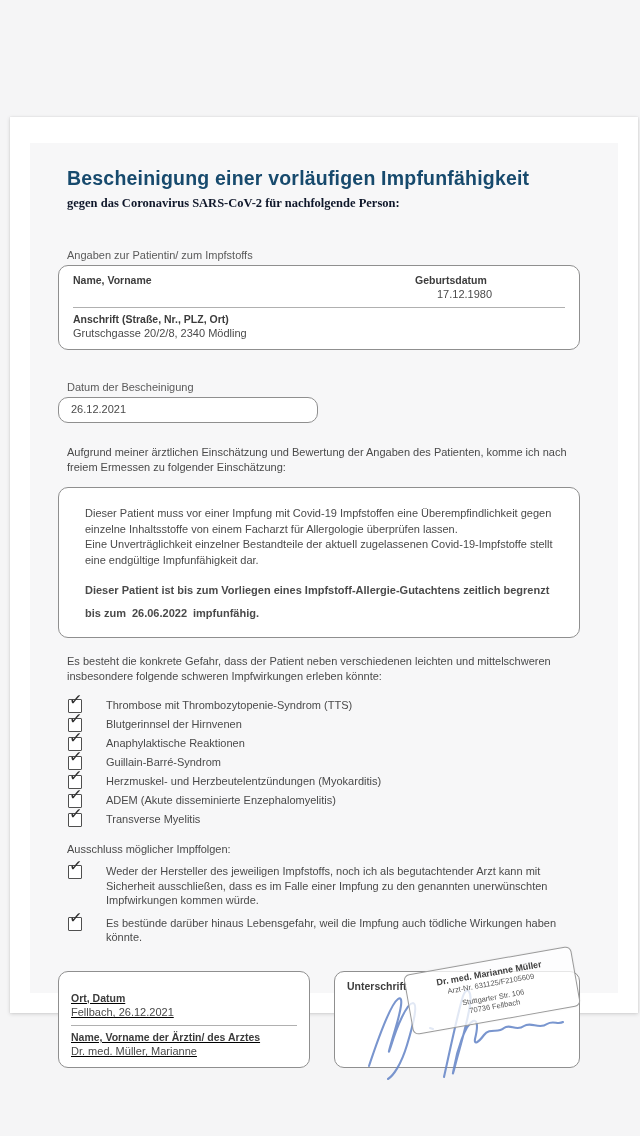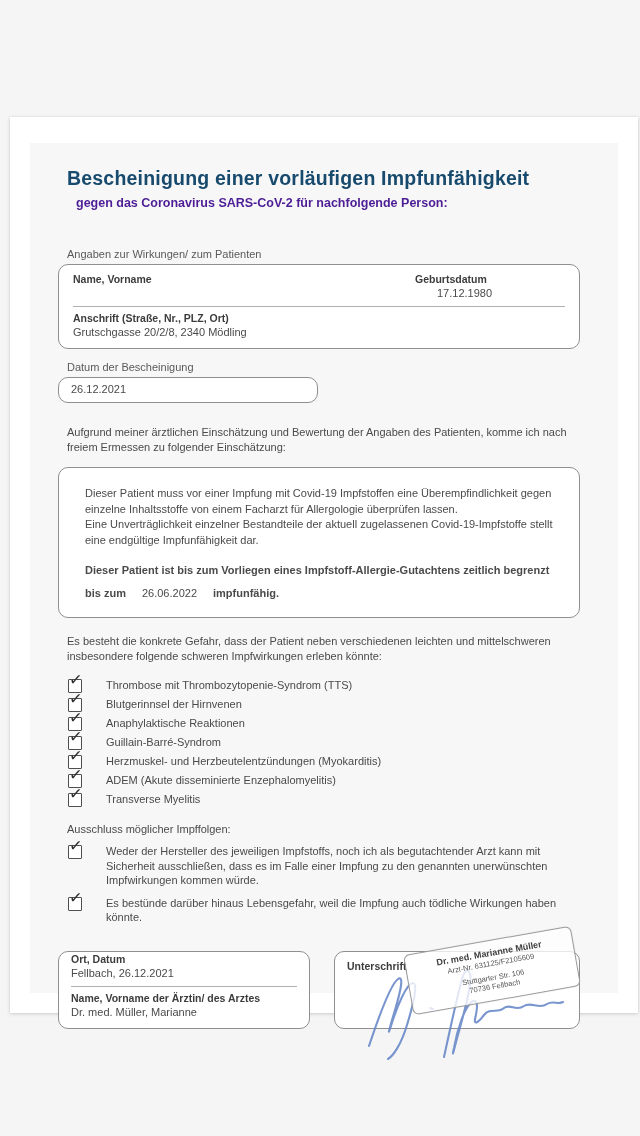--- a/index.html
+++ b/index.html
@@ -21,71 +21,71 @@
     background:#f7f7f8;
     padding:24px 28px 18px 28px;
     box-sizing:border-box;
   }
   .title{
     margin:0 0 7px 9px;
     font-size:19.5px;line-height:1.15;
     font-weight:bold;color:#174a6d;letter-spacing:.2px;
   }
   .subtitle{
-    margin:0 0 38px 18px;
-    font-size:12.5px;font-weight:bold;color:#4c1d95;
+    margin:0 0 38px 9px;
+    font-size:12.5px;font-weight:bold;color:#0f172a;font-family:Liberation Serif, serif;
   }
   .sec-label{
     margin:0 0 4px 9px;
     font-size:11px;color:#5a5a5a;
   }
   .box{
     border:1.5px solid #8f8f8f;border-radius:10px;
     background:#ffffff;
     box-sizing:border-box;
   }
-  .patient-box{width:522px;padding:7px 14px 8px 14px;margin-bottom:12px;}
+  .patient-box{width:522px;padding:7px 14px 8px 14px;margin-bottom:31px;}
   .field-label{font-size:10.5px;font-weight:bold;color:#3c3c3c;line-height:14px;}
   .field-value{font-size:11px;color:#4a4a4a;line-height:15px;}
   .p-row{display:flex;}
   .p-col-l{flex:1;}
   .p-col-r{width:150px;}
   .p-col-r .field-value{padding-left:22px;}
   .divider{border:none;border-top:1px solid #b0b0b0;margin:5px 0 4px 0;}
   .date-box{width:260px;padding:4px 4px 5px 12px;margin-bottom:22px;}
   .para{
     margin:0 0 0 9px;
     font-size:11px;color:#4a4a4a;line-height:15px;
     width:512px;
   }
   .para.intro{margin-bottom:12px;}
   .assess-box{width:522px;padding:18px 20px 16px 26px;margin-bottom:16px;}
   .assess-box p{margin:0;font-size:11px;line-height:15.5px;color:#4a4a4a;width:478px;}
   .assess-bold{font-weight:bold;color:#3c3c3c;margin-top:15px !important;}
   .assess-limited{font-weight:bold;color:#3c3c3c;margin-top:7px !important;}
-  .assess-limited .date-normal{font-weight:normal;color:#4a4a4a;padding:0 16px;}
+  .assess-limited .date-normal{font-weight:bold;color:#4a4a4a;padding:0 6px;}
   .risk-list{list-style:none;margin:14px 0 0 10px;padding:0;}
   .risk-list li{display:flex;align-items:flex-start;margin-bottom:4px;min-height:13px;}
   .checkbox{
     position:relative;flex:0 0 auto;
     width:12px;height:12px;margin-top:1px;
     border:1.5px solid #4f4f4f;border-radius:1px;background:#fff;
   }
   .checkbox .tick{
     position:absolute;left:0px;top:-8px;
     font-size:16px;line-height:16px;color:#2e2e2e;
     transform:rotate(4deg);
   }
   .risk-label{font-size:11px;color:#4a4a4a;line-height:14px;padding-left:24px;}
   .excl-head{margin:16px 0 9px 9px;font-size:11px;color:#4a4a4a;}
   .excl-list{list-style:none;margin:0 0 0 10px;padding:0;}
   .excl-list li{display:flex;align-items:flex-start;margin-bottom:8px;}
   .excl-text{font-size:11px;color:#4a4a4a;line-height:14.5px;padding-left:24px;width:468px;}
   .footer-row{display:flex;gap:24px;margin:26px 0 0 0;}
-  .foot-box-l{width:252px;padding:0 12px 8px 12px;}
+  .foot-box-l{width:252px;padding:19px 12px 8px 12px;text-decoration:underline;}
   .foot-box-r{width:246px;padding:7px 12px 8px 12px;position:relative;}
   .sig-svg{position:absolute;left:12px;top:6px;overflow:visible;z-index:1;}
   .stamp{
     position:absolute;right:2px;top:-12px;z-index:2;
     width:156px;padding:7px 6px 8px 6px;
     border:1.5px solid #9a9a9a;border-radius:6px;
     background:rgba(255,255,255,0.78);
     transform:rotate(-10deg);
     text-align:center;
     box-shadow:0 0 2px rgba(0,0,0,.08);
@@ -96,21 +96,21 @@
 </style>
 </head>
 <body>
 
 <div class="page">
   <div class="panel">
 
     <h1 class="title">Bescheinigung einer vorläufigen Impfunfähigkeit</h1>
     <div class="subtitle">gegen das Coronavirus SARS-CoV-2 für nachfolgende Person:</div>
 
-    <div class="sec-label">Angaben zur Wirkungen/ zum Patienten</div>
+    <div class="sec-label">Angaben zur Patientin/ zum Impfstoffs</div>
     <div class="box patient-box">
       <div class="p-row">
         <div class="p-col-l">
           <div class="field-label">Name, Vorname</div>
         </div>
         <div class="p-col-r">
           <div class="field-label">Geburtsdatum</div>
           <div class="field-value">17.12.1980</div>
         </div>
       </div>

